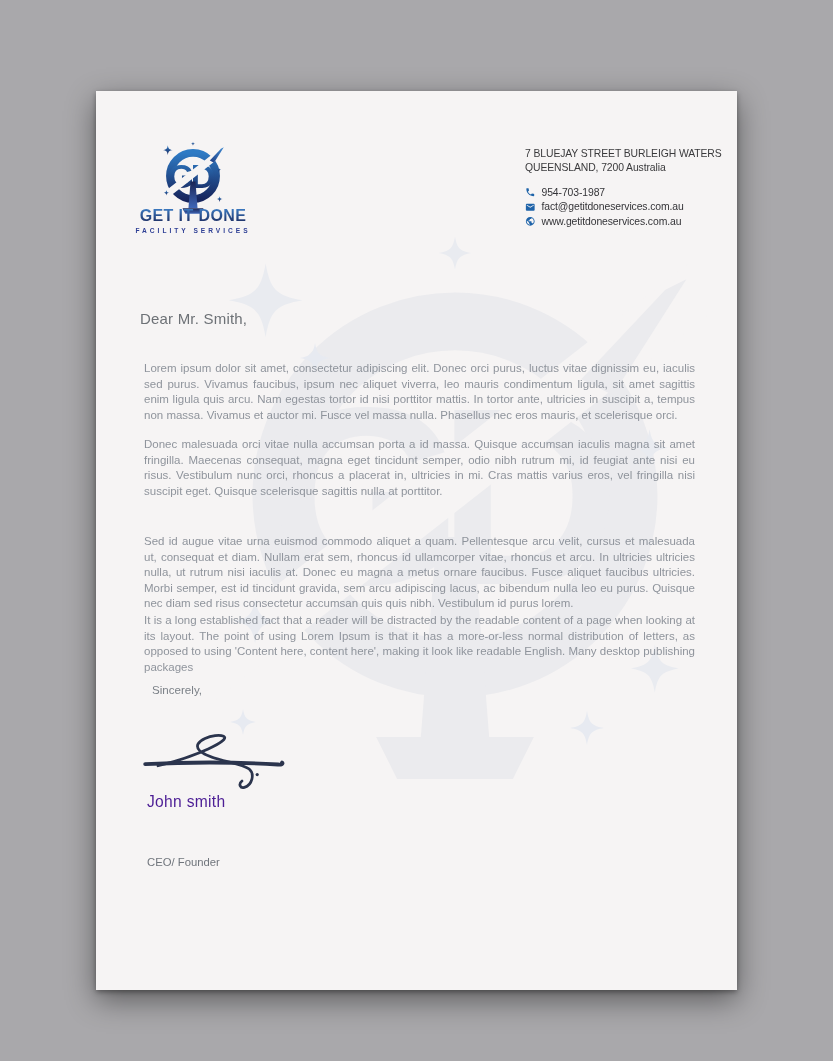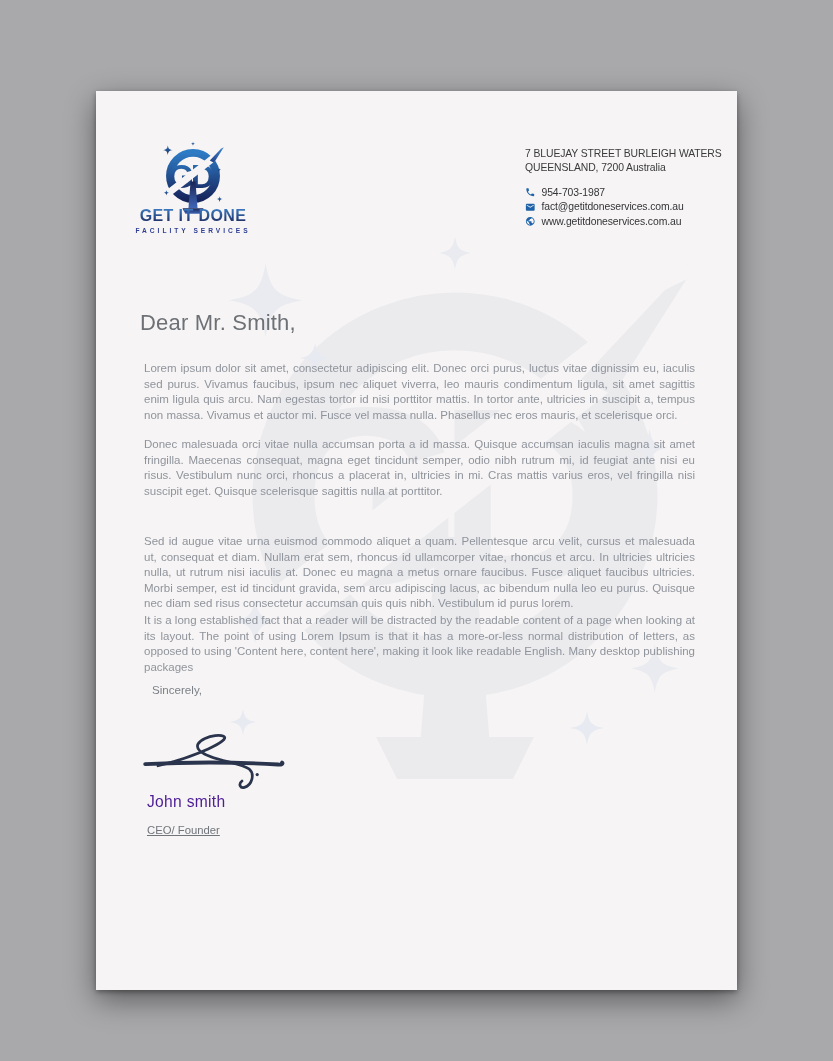--- a/index.html
+++ b/index.html
@@ -32,32 +32,32 @@
   .contact .addr{
     font-size:10.4px;line-height:13.6px;color:#3a3a3c;letter-spacing:-.1px;
   }
   .contact .rows{margin-top:11px;}
   .contact .row{display:flex;align-items:center;gap:6px;height:14.5px;text-align:center;}
   .contact .row .txt{font-size:10.4px;color:#343438;letter-spacing:-.1px;}
   .cicon{width:10.5px;height:10.5px;flex:0 0 auto;}
   
   .greeting{
     position:absolute;left:44px;top:219px;
-    font-size:22px;color:#6d7176;letter-spacing:.2px;
+    font-size:15px;color:#6d7176;letter-spacing:.2px;
   }
   .para{
     position:absolute;left:44px;width:551px;
     font-size:11.5px;line-height:15.6px;color:#8f949c;
     text-align:justify;letter-spacing:0;margin:4px;
   }
   .p1{top:266px;} .p2{top:342px;} .p3{top:439px;} .p4{top:518px;}
   .closing{position:absolute;left:56px;top:592px;font-size:11.6px;color:#7b8087;}
   .signature{position:absolute;left:46px;top:638px;}
   .sig-name{position:absolute;left:51px;top:702px;font-size:15.6px;color:#4c1d95;letter-spacing:.3px;}
-  .sig-title{position:absolute;left:51px;top:733px;font-size:11.3px;color:#70757c;text-decoration:underline;}
+  .sig-title{position:absolute;left:51px;top:765px;font-size:11.3px;color:#70757c;}
 </style>
 </head>
 <body>
 
 <div class="paper">
 
   <svg class="watermark" style="left:96px;top:141px;" width="526" height="568" viewBox="0 0 100 108" aria-hidden="true">
     <g>
       <circle cx="50" cy="50" r="33" fill="none" stroke="#ebebee" stroke-width="11"></circle>
       <text x="33" y="67" font-size="48" font-weight="bold" text-anchor="middle" font-family="Liberation Sans, sans-serif" fill="#ebebee">G</text>

